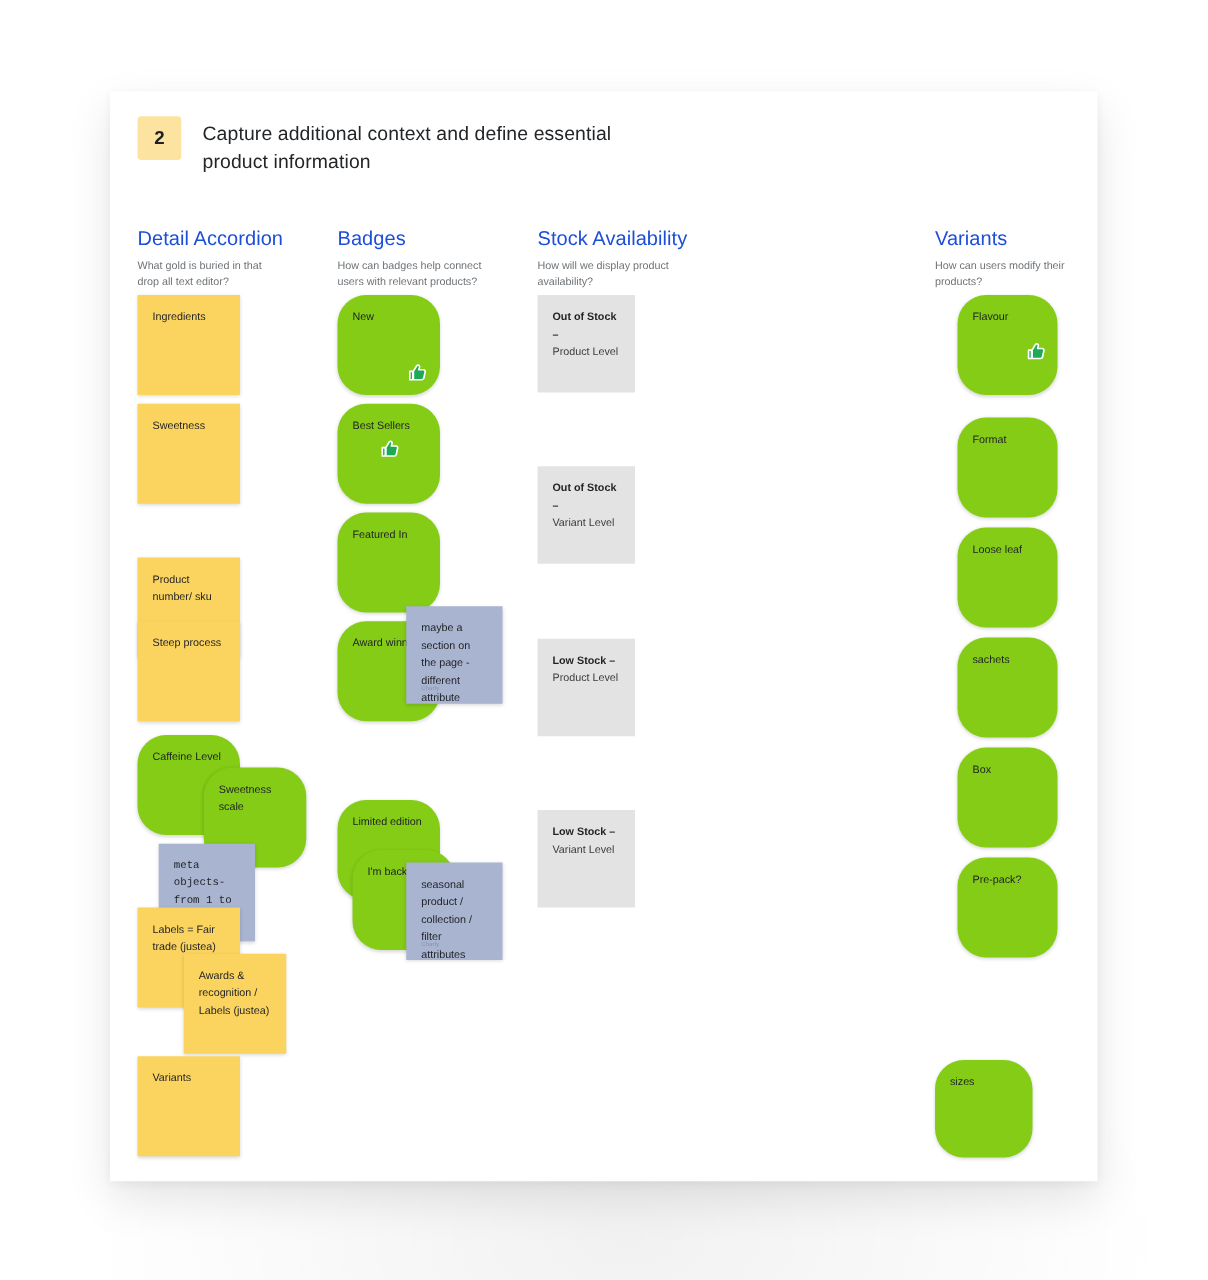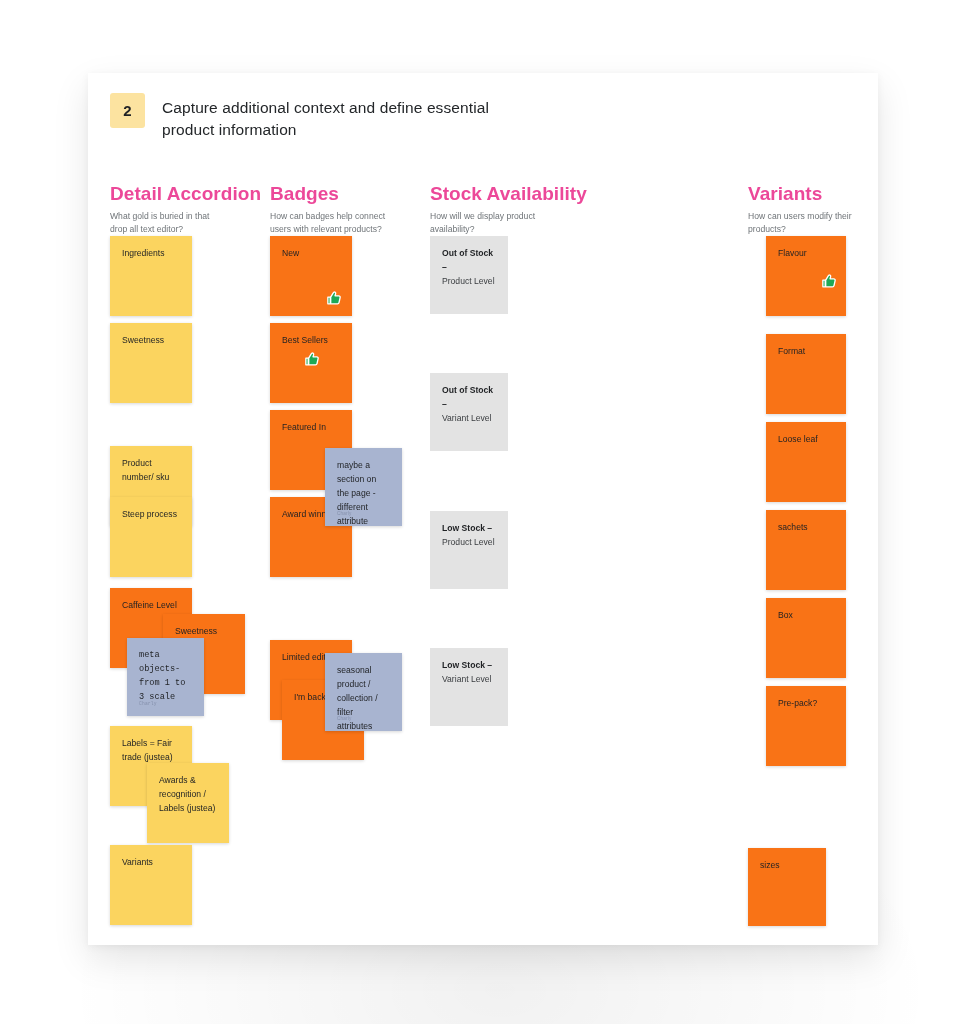--- a/index.html
+++ b/index.html
@@ -73,23 +73,23 @@
     max-width: 330px;
     padding-top: 4px;
     letter-spacing: 0.1px;
   }
 
   
   .column-head {
     position: absolute;
   }
   .column-title {
-    font-size: 19px;
-    font-weight: bold;
-    color: #ec4899;
+    font-size: 16px;
+    font-weight: normal;
+    color: #1d4ed8;
     letter-spacing: 0.05px;
     margin: 0 0 5px 0;
   }
   .column-sub {
     font-size: 8.6px;
     line-height: 1.55;
     color: #6f7478;
     max-width: 118px;
     margin: 0;
   }
@@ -99,22 +99,22 @@
     position: absolute;
     box-sizing: border-box;
     padding: 11px 12px 10px 12px;
     font-size: 8.6px;
     line-height: 1.62;
     color: #1f2124;
     overflow: hidden;
   }
   .note .note-text { display: block; white-space: pre-line; }
   .note.yellow { background: #FBD45F; }
-  .note.pink   { background: #f97316; }
-  .note.blue   { background: #A8B4D0; }
+  .note.pink   { background: #84cc16; border-radius: 23px; }
+  .note.blue   { background: #A8B4D0; margin-top: 37px; }
   .note.grey   { background: #E3E3E3; }
 
   .note.shadow { box-shadow: 0 1px 3px rgba(0,0,0,0.16); }
 
   .note-title-strong {
     display: block;
     font-weight: bold;
     color: #1f2124;
   }
   .note-title-sub {

